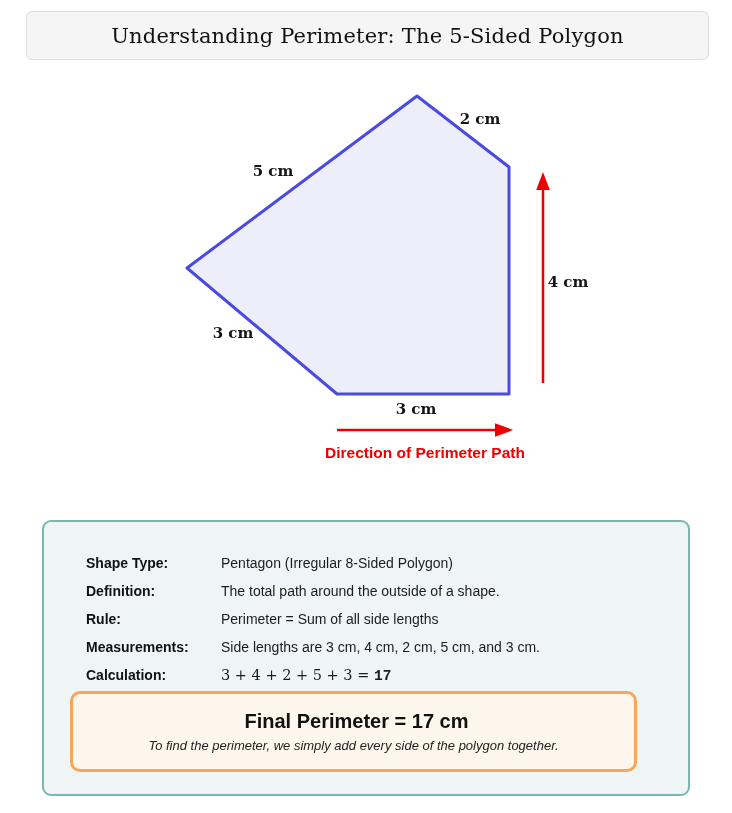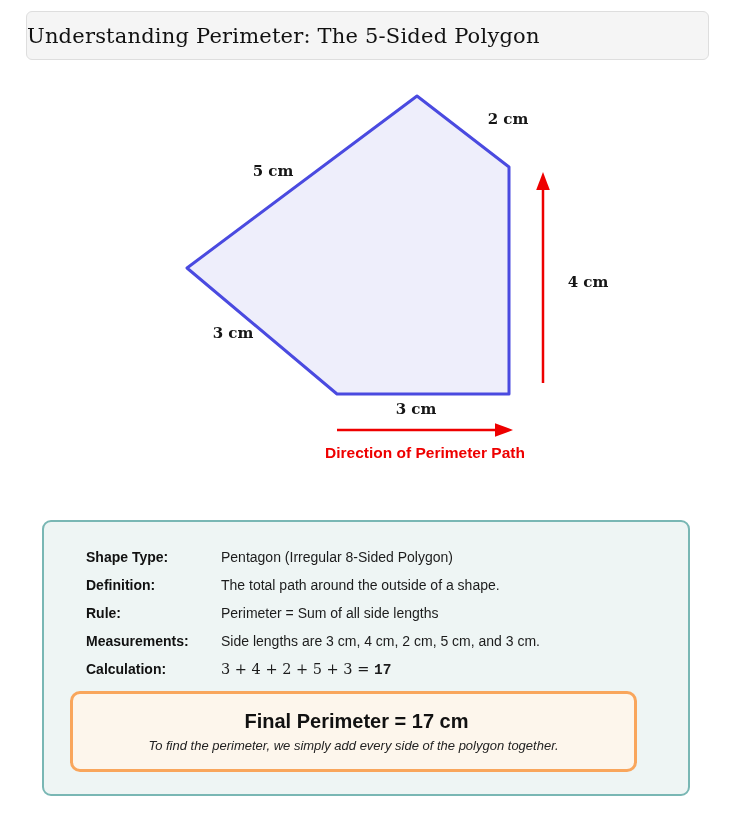--- a/index.html
+++ b/index.html
@@ -8,21 +8,21 @@
     background:#ffffff; overflow:hidden;
     font-family:"Liberation Sans", sans-serif;
     color:#1a1a1a;
   }
   
   .title-banner {
     position:absolute; left:26px; top:11px; width:681px; height:47px;
     background:var(--title-banner-bg,#f5f5f5);
     border:1px solid var(--title-banner-border,#dedede);
     border-radius:6px;
-    display:flex; align-items:center; justify-content:flex-start;
+    display:flex; align-items:center; justify-content:center;
   }
   .title-banner span {
     font-family:"DejaVu Serif", serif;
     font-size:21px; letter-spacing:.2px; color:#111;
   }
   
   .diagram { position:absolute; left:0; top:0; }
   .pentagon { fill:var(--polygon-fill,#eeeefb); stroke:var(--polygon-stroke,#4a4ae0); stroke-width:3; stroke-linejoin:round; }
   .red-line { stroke:var(--arrow-red,#ee0000); stroke-width:2.5; }
   .red-fill { fill:var(--arrow-red,#ee0000); }
@@ -38,21 +38,21 @@
   }
   
   .info-panel {
     position:absolute; left:42px; top:520px; width:648px; height:276px;
     box-sizing:border-box;
     background:var(--panel-bg,#eef5f4);
     border:2px solid var(--panel-border,#79b7b4);
     border-radius:9px;
   }
   .info-rows { position:absolute; left:42px; top:27px; right:20px; }
-  .info-row { display:flex; height:28px; font-size:14px; }
+  .info-row { display:flex; height:28px; align-items:center; font-size:14px; }
   .info-label { width:135px; font-weight:bold; color:#111; }
   .info-value { color:#1c1c1c; }
   .info-value.math { font-family:"DejaVu Serif", serif; font-size:14.5px; }
   .info-value.math b { font-weight:bold;font-family:Liberation Mono, monospace; }
   .result-box {
     position:absolute; left:26px; top:169px; width:567px; height:81px;
     box-sizing:border-box;
     background:var(--result-bg,#fdf6ec);
     border:3px solid var(--result-border,#f9a65c);
     border-radius:10px;
@@ -75,25 +75,25 @@
     <g>
       <line class="red-line" x1="543" y1="383" x2="543" y2="187"></line>
       <polygon class="red-fill" points="543,172 536.2,190 549.8,190"></polygon>
     </g>
     <g>
       <line class="red-line" x1="337" y1="430" x2="499" y2="430"></line>
       <polygon class="red-fill" points="513,430 495,423.2 495,436.8"></polygon>
     </g>
   </svg>
 
-  <span class="side-label" style="left:508px; top:119px;">2 cm</span>
+  <span class="side-label" style="left:480px; top:119px;">2 cm</span>
   <span class="side-label" style="left:273px; top:171px;">5 cm</span>
   <span class="side-label" style="left:233px; top:333px;">3 cm</span>
   <span class="side-label" style="left:416px; top:409px;">3 cm</span>
-  <span class="side-label" style="left:588px; top:282px;">4 cm</span>
+  <span class="side-label" style="left:568px; top:282px;">4 cm</span>
   <span class="direction-label" style="left:425px; top:453px;">Direction of Perimeter Path</span>
 
   <div class="info-panel">
     <div class="info-rows">
       <div class="info-row">
         <span class="info-label">Shape Type:</span>
         <span class="info-value">Pentagon (Irregular 8-Sided Polygon)</span>
       </div>
       <div class="info-row">
         <span class="info-label">Definition:</span>

